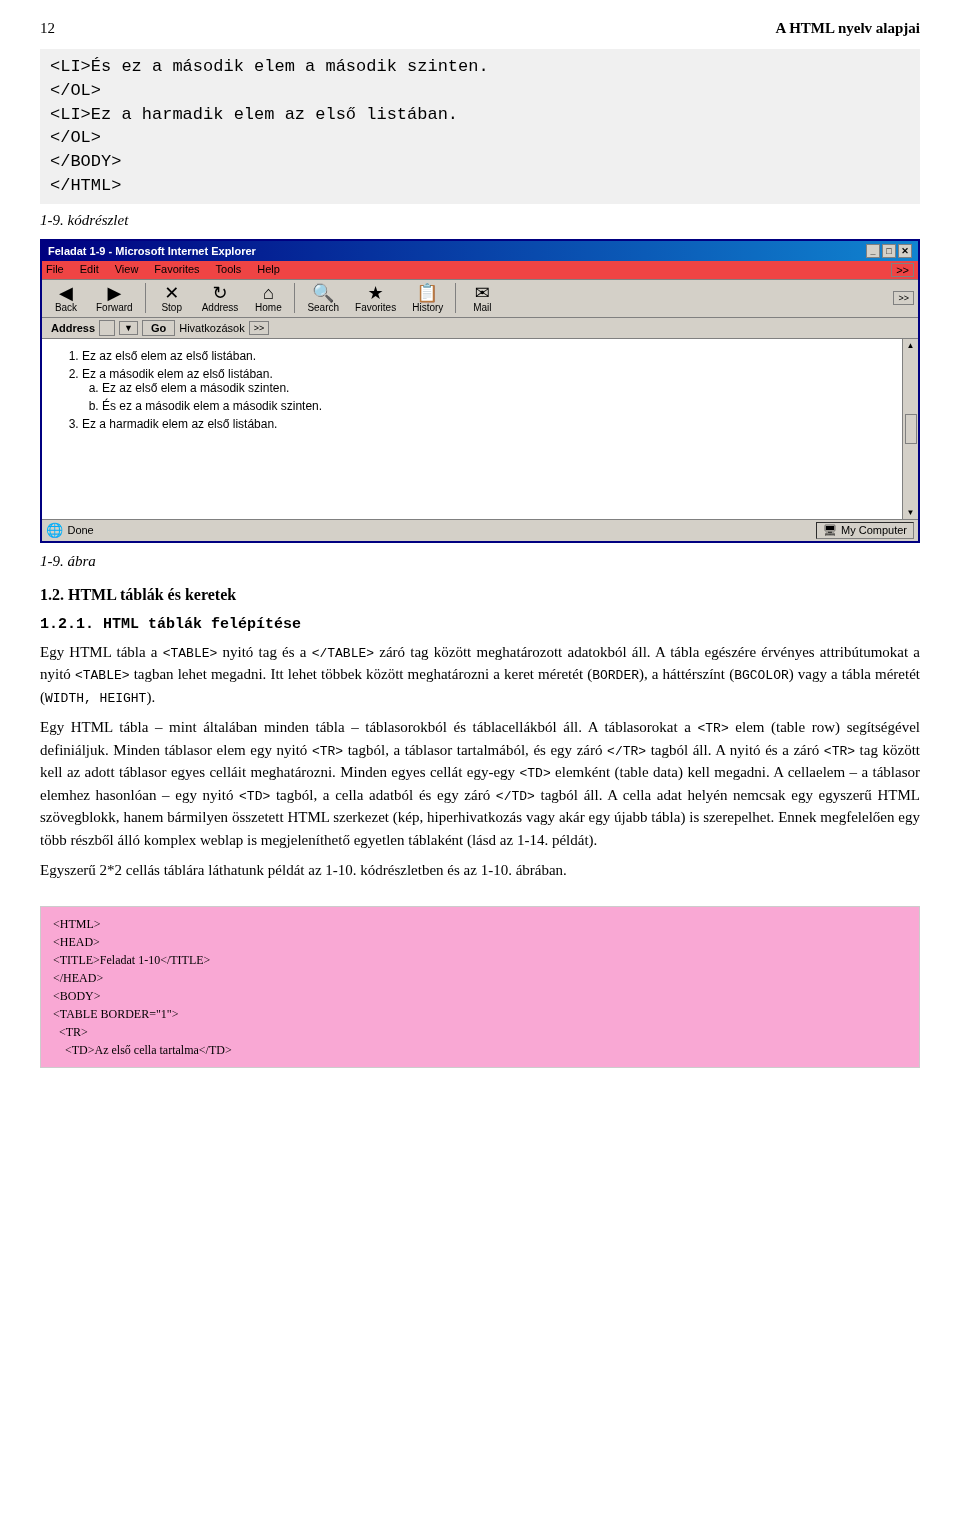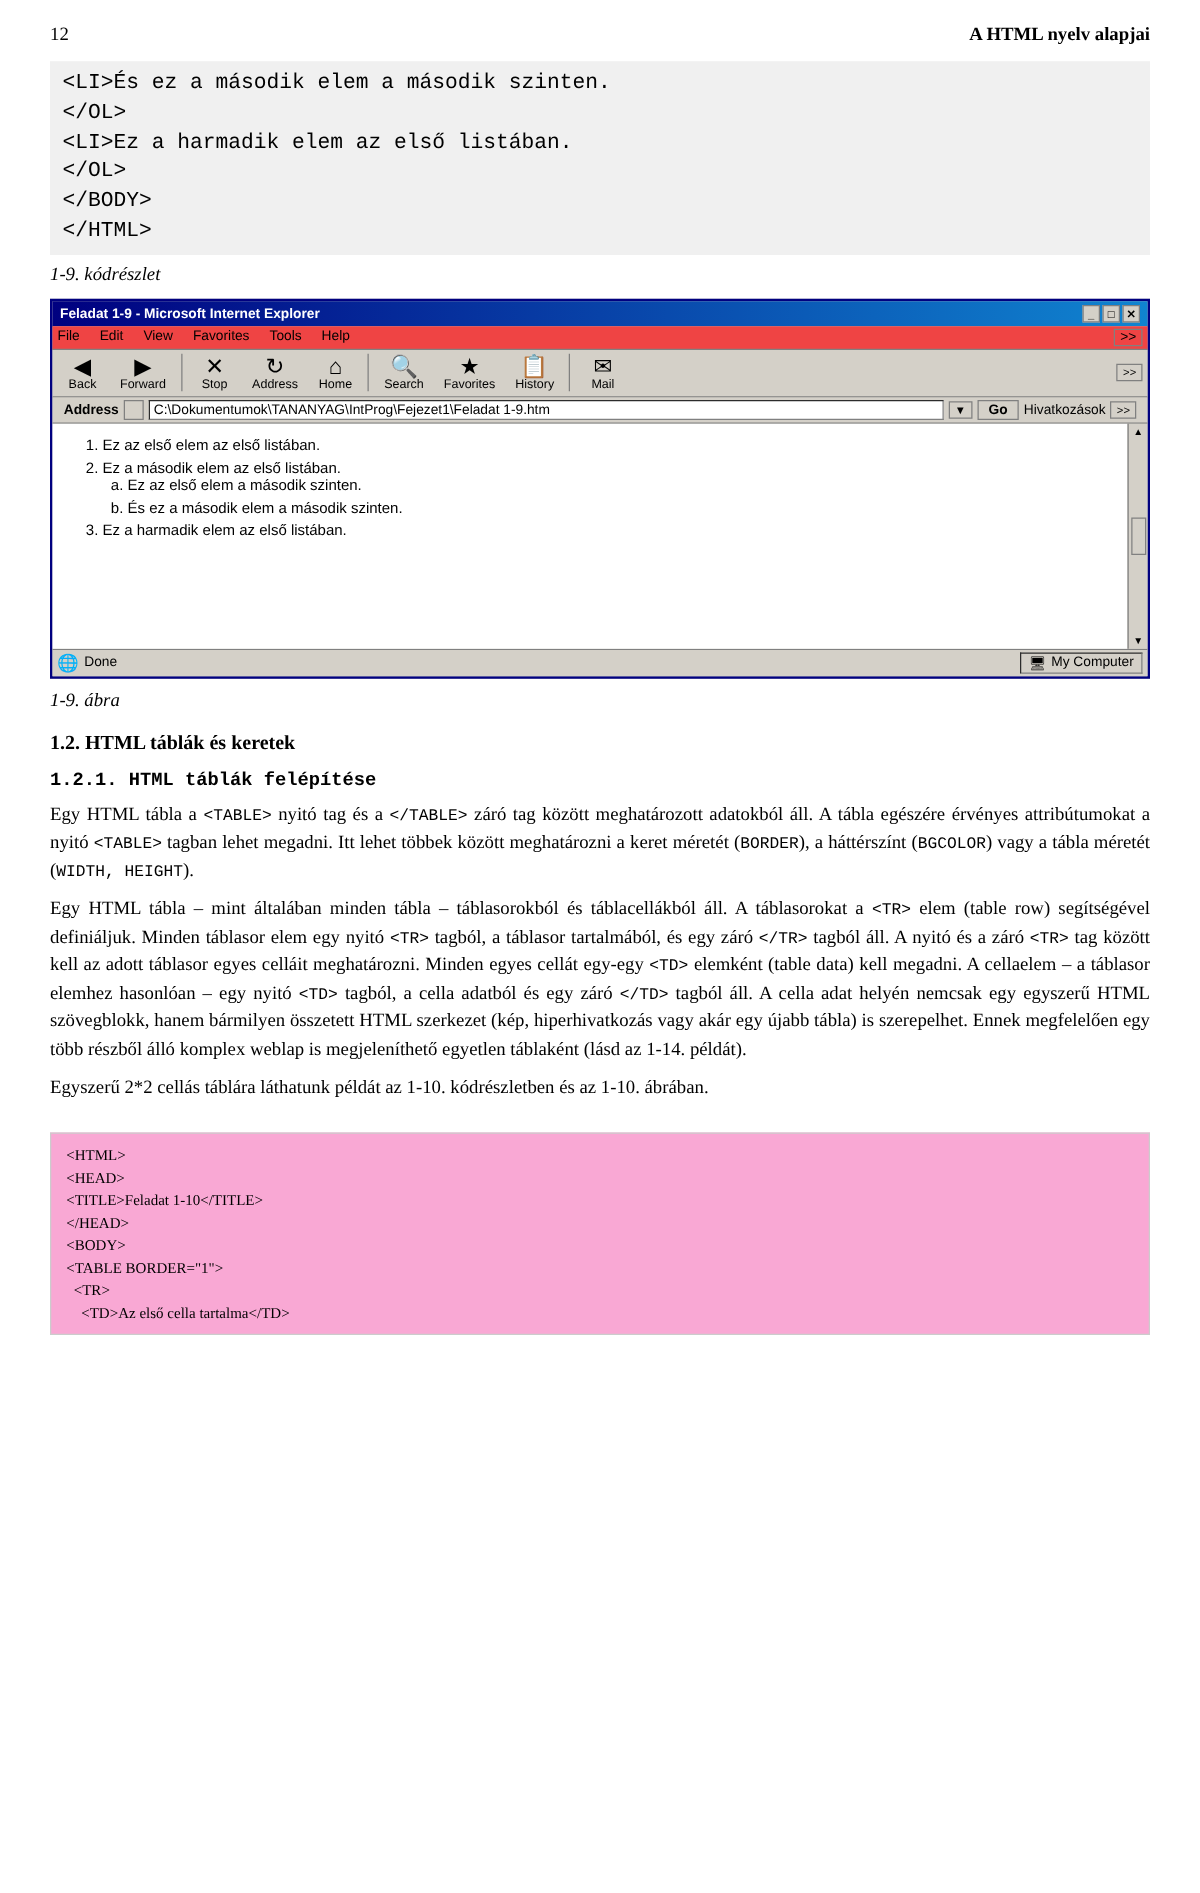--- a/index.html
+++ b/index.html
@@ -350,21 +350,20 @@
     <div class="ie-toolbar-btn">
       <span class="btn-icon">✉</span>
       <span>Mail</span>
     </div>
     <span style="margin-left:auto; border:1px solid #808080; padding:1px 4px; cursor:pointer; font-size:9px;">&gt;&gt;</span>
   </div>
 
   <div class="ie-addressbar">
     <span class="ie-address-label">Address</span>
     <div class="ie-address-icon"></div>
-    <input class="ie-address-input" type="text" value="C:\Dokumentumok\TANANYAG\IntProg\Fejezet1\Feladat 1-9.htm" readonly="" style="">
     <div class="ie-address-dropdown">▼</div>
     <div class="ie-go-btn">Go</div>
     <span class="ie-links-label">Hivatkozások</span>
     <div class="ie-links-btn">&gt;&gt;</div>
   </div>
 
   <div class="content-with-scrollbar">
     <div class="content-main">
       <div class="ie-content">
         <ol>

